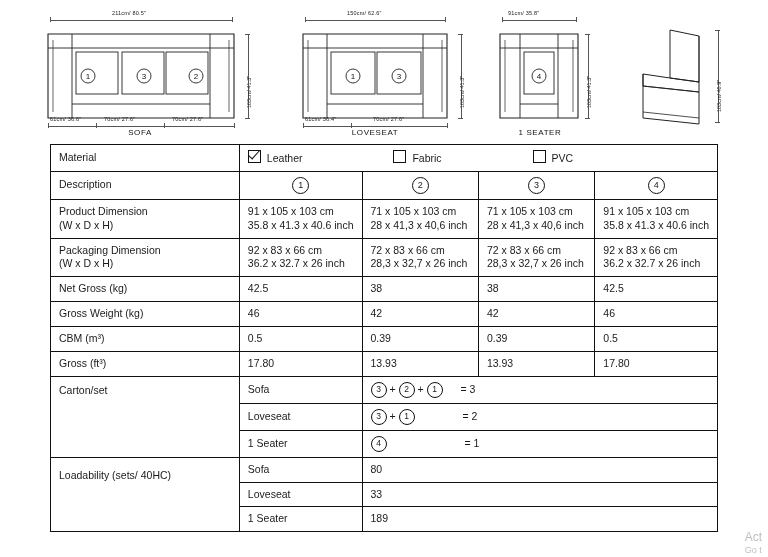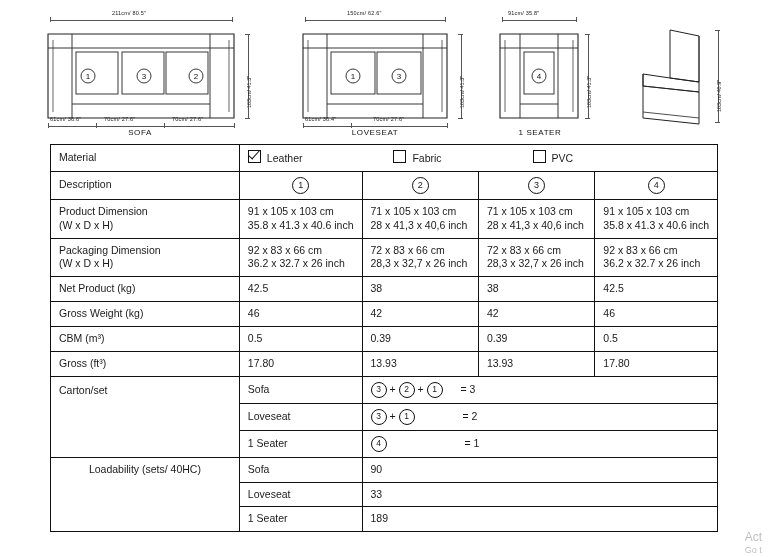--- a/index.html
+++ b/index.html
@@ -394,21 +394,21 @@
         <div class="nowrap">72 x 83 x 66 cm</div>
         <div class="nowrap">28,3 x 32,7 x 26 inch</div>
       </td>
       <td>
         <div class="nowrap">92 x 83 x 66 cm</div>
         <div class="nowrap">36.2 x 32.7 x 26 inch</div>
       </td>
     </tr>
 
     <tr>
-      <td class="lbl">Net Product (kg)</td>
+      <td class="lbl">Net Gross (kg)</td>
       <td>42.5</td>
       <td>38</td>
       <td>38</td>
       <td>42.5</td>
     </tr>
 
     <tr>
       <td class="lbl">Gross Weight (kg)</td>
       <td>46</td>
       <td>42</td>
@@ -452,23 +452,23 @@
     <tr>
       <td class="sub-label">1 Seater</td>
       <td colspan="3">
         <span class="eqline">
           <span class="circ-sm">4</span><span class="res" style="margin-left:78px;">= 1</span>
         </span>
       </td>
     </tr>
 
     <tr>
-      <td class="lbl" rowspan="3" style="vertical-align:top; padding-top:5px;text-align:center;">Loadability (sets/ 40HC)</td>
+      <td class="lbl" rowspan="3" style="vertical-align:top; padding-top:11px;">Loadability (sets/ 40HC)</td>
       <td class="sub-label">Sofa</td>
-      <td colspan="3">90</td>
+      <td colspan="3">80</td>
     </tr>
     <tr>
       <td class="sub-label">Loveseat</td>
       <td colspan="3">33</td>
     </tr>
     <tr>
       <td class="sub-label">1 Seater</td>
       <td colspan="3">189</td>
     </tr>
   </tbody>

